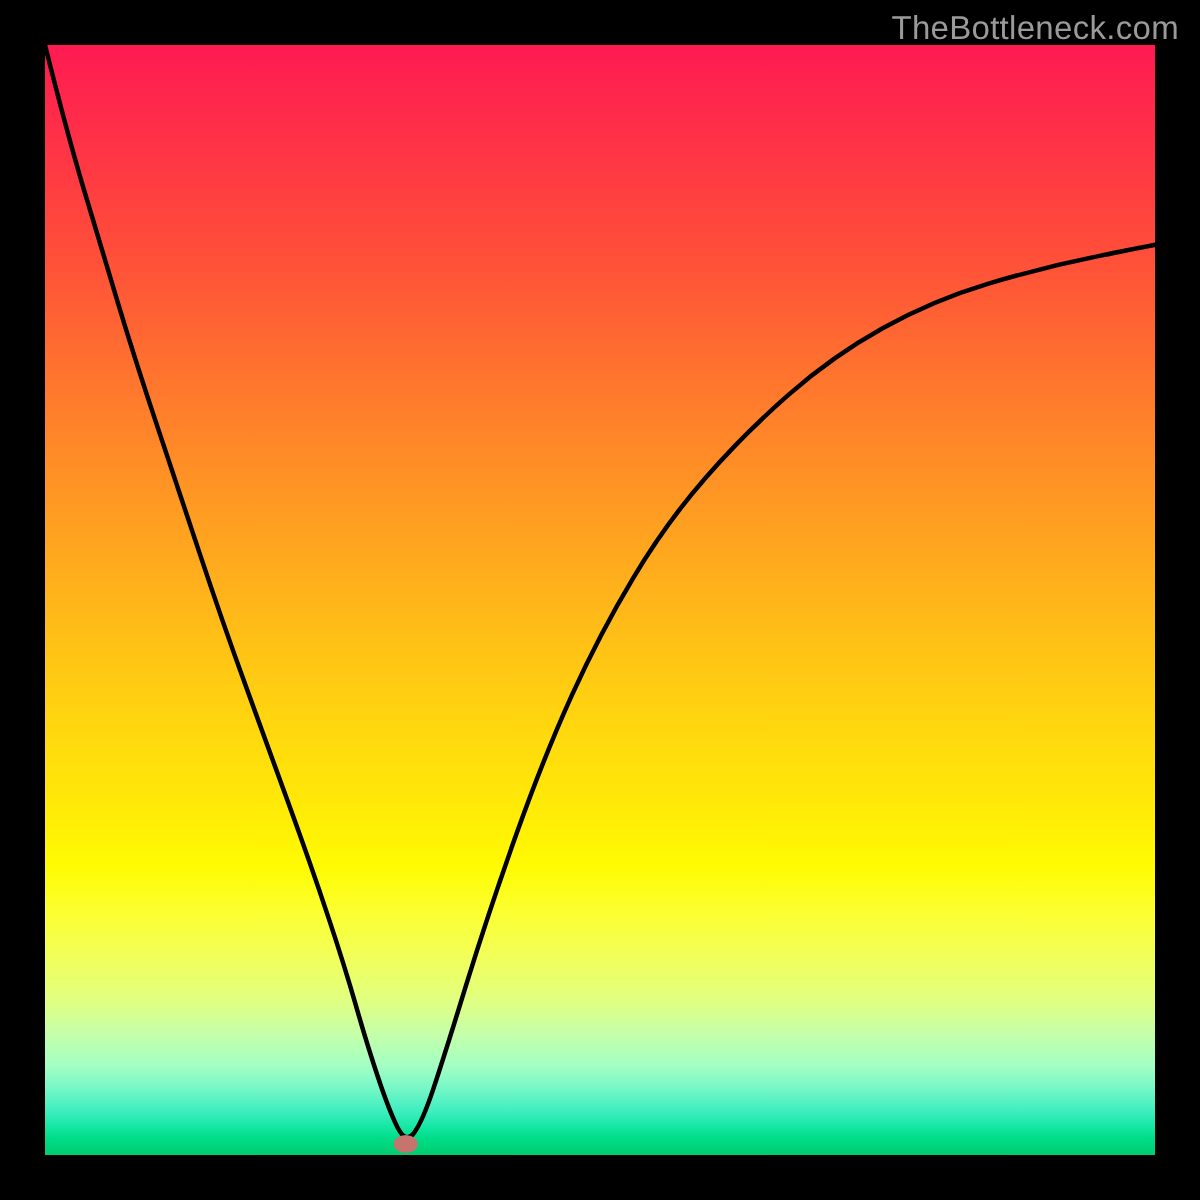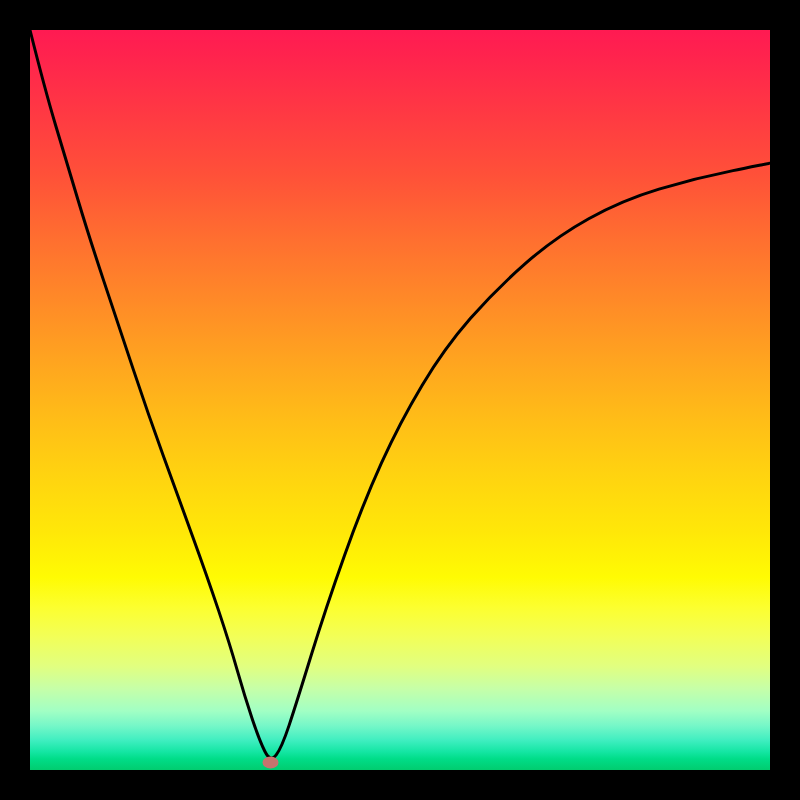--- a/index.html
+++ b/index.html
@@ -76,20 +76,21 @@
   .vertex-dot {
     fill: #c6746e;
     stroke: none;
   }
 </style>
 </head>
 <body>
 
 <div class="frame">
 
+  <div class="watermark">TheBottleneck.com</div>
 
   <div class="plot">
     <svg class="curve" viewBox="0 0 740 740" preserveAspectRatio="none">
       <path d="M 0,0 Q 14.8,59.19999999999993 25.9,96.19999999999999 Q 37,133.20000000000005 48.1,170.20000000000005 Q 59.2,207.20000000000005 74,251.60000000000002 Q 88.8,296 103.6,340.4 Q 118.4,384.8 133.2,425.5 Q 148,466.2 162.8,506.9 Q 177.6,547.6 188.7,580.9000000000001 Q 199.8,614.2 207.2,640.1 Q 214.6,666 222,688.2 Q 229.4,710.4 234.95,721.5 Q 240.5,732.6 246.05,725.2 Q 251.60000000000002,717.8 259,695.5999999999999 Q 266.4,673.4 281.2,625.3 Q 296,577.2 314.5,525.4000000000001 Q 333,473.6 351.5,432.90000000000003 Q 370,392.20000000000005 392.20000000000005,355.20000000000005 Q 414.40000000000003,318.20000000000005 440.3,288.6 Q 466.2,259 495.79999999999995,233.10000000000002 Q 525.4,207.20000000000005 558.7,188.7 Q 592,170.19999999999993 629,159.09999999999997 Q 666,148 703,140.60000000000002 T 740,133.20000000000005" style="stroke: rgb(0, 0, 0);"></path>
       <ellipse class="vertex-dot" cx="240.5" cy="732.6" rx="8" ry="6" style="fill: rgb(198, 116, 110);"></ellipse>
     </svg>
   </div>
 
 </div>
 

